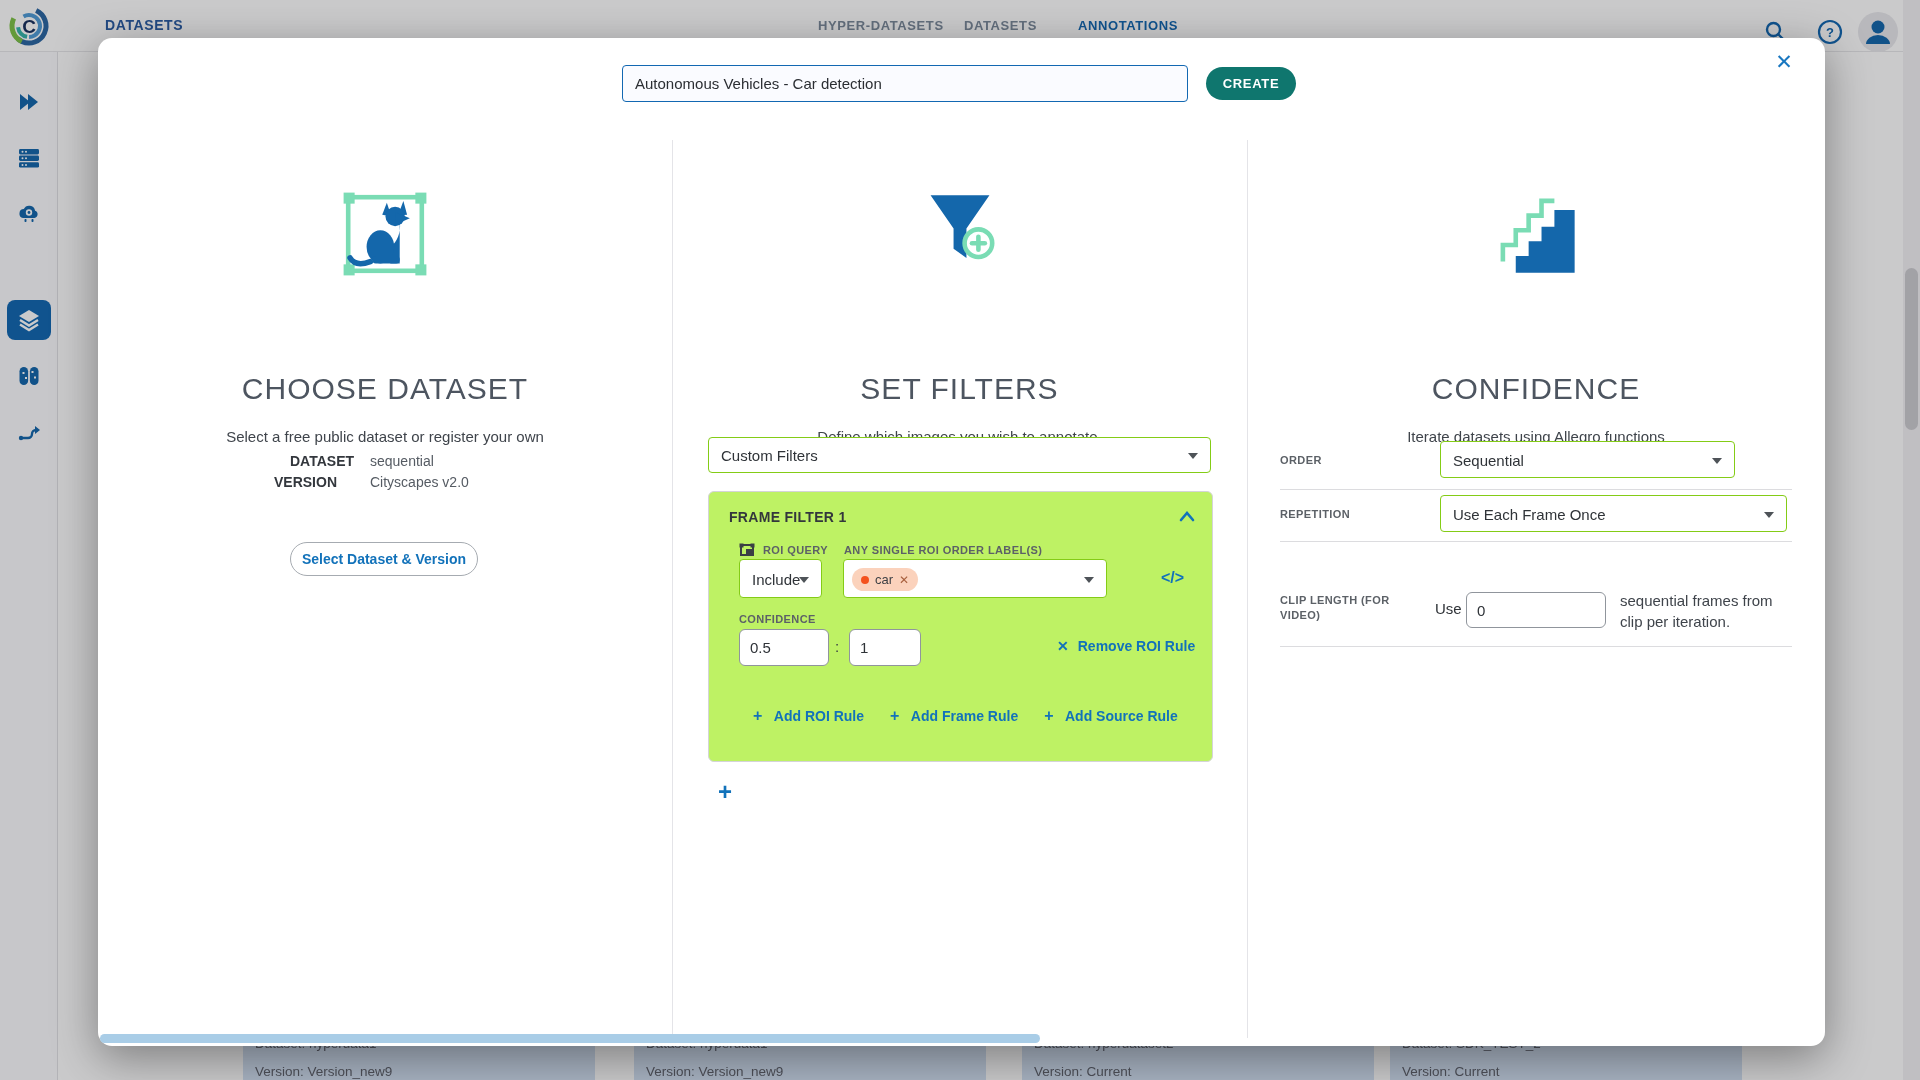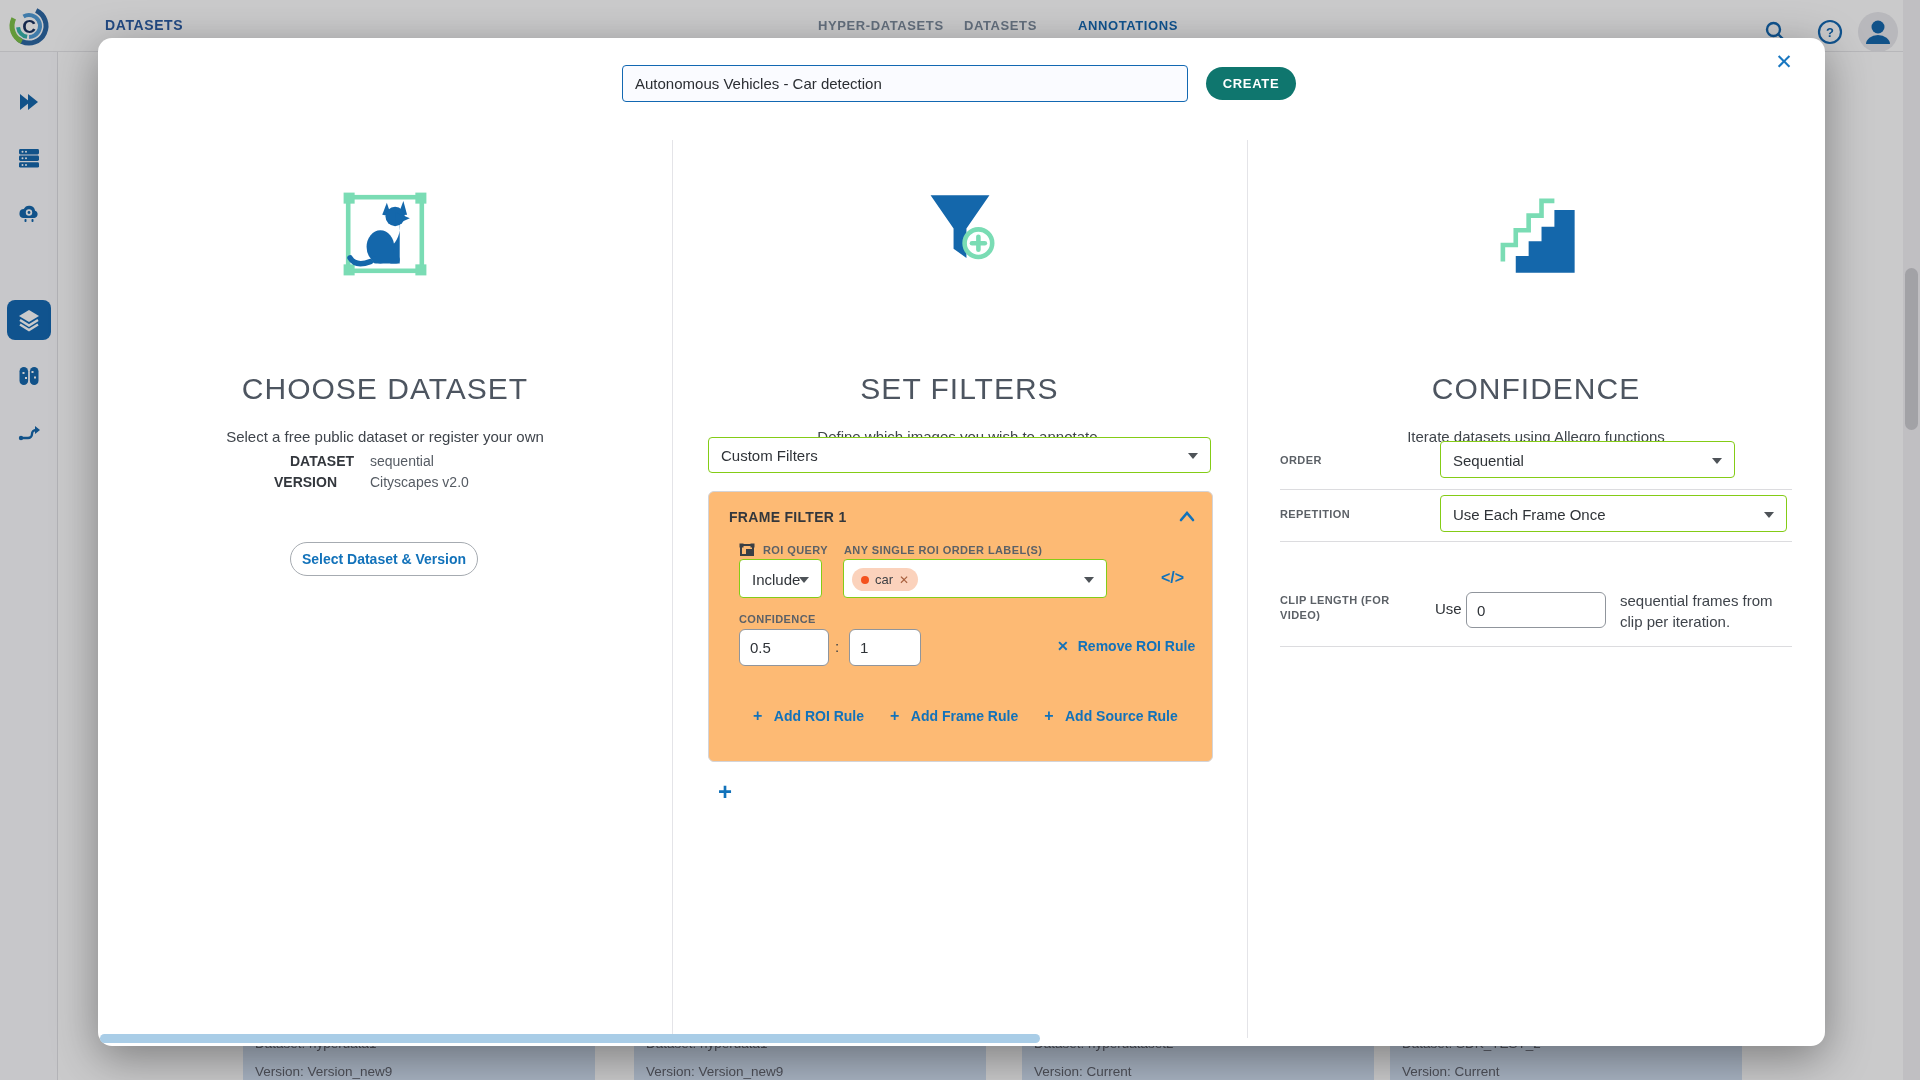--- a/index.html
+++ b/index.html
@@ -64,21 +64,21 @@
 
   .select { position:absolute; border:1px solid #84cc16; border-radius:4px; background:#fff;
     font-size:15px; color:#2f3338; cursor:pointer; }
   .select .txt { position:absolute; left:12px; top:50%; transform:translateY(-50%); white-space:nowrap; }
   .caret { position:absolute; right:12px; top:50%; margin-top:-2px; width:0; height:0;
     border-left:5px solid transparent; border-right:5px solid transparent; border-top:6px solid #4e5358; }
 
   .small-label { font-size:11px; color:#5c6167; letter-spacing:.4px; font-weight:bold; }
 
   #filter-card { position:absolute; left:36px; top:351px; width:505px; height:271px;
-    border:1px solid #d4d4d8; border-radius:6px; background:#fdba74; }
+    border:1px solid #d4d4d8; border-radius:6px; background:#bef264; }
 
   .chip { position:absolute; left:8px; top:8px; height:23px; border-radius:12px;
     background:#fbd2bc; display:flex; align-items:center; padding:0 9px; gap:6px; }
   .chip .dot { width:8px; height:8px; border-radius:50%; background:#f4521e; }
   .chip .ctext { font-size:13px; color:#3c3f44; }
   .chip .cx { font-size:12px; color:#a8603e; cursor:pointer; }
 
   .blue-link { color:#1272ba; font-weight:bold; font-size:14px; cursor:pointer; white-space:nowrap; }
   .plus-g { color:#1272ba; font-weight:bold; }
 

